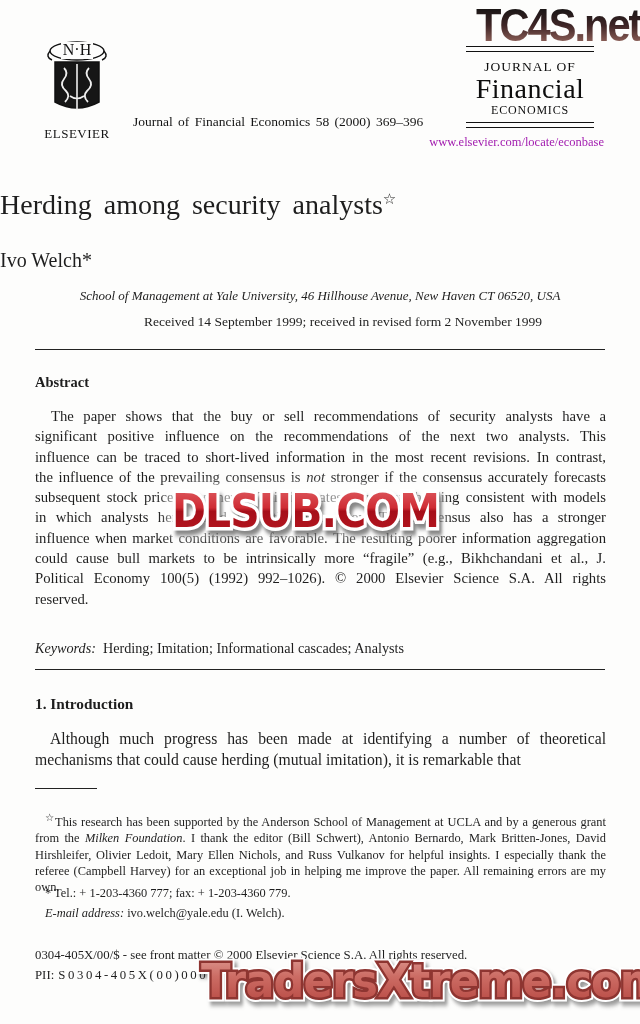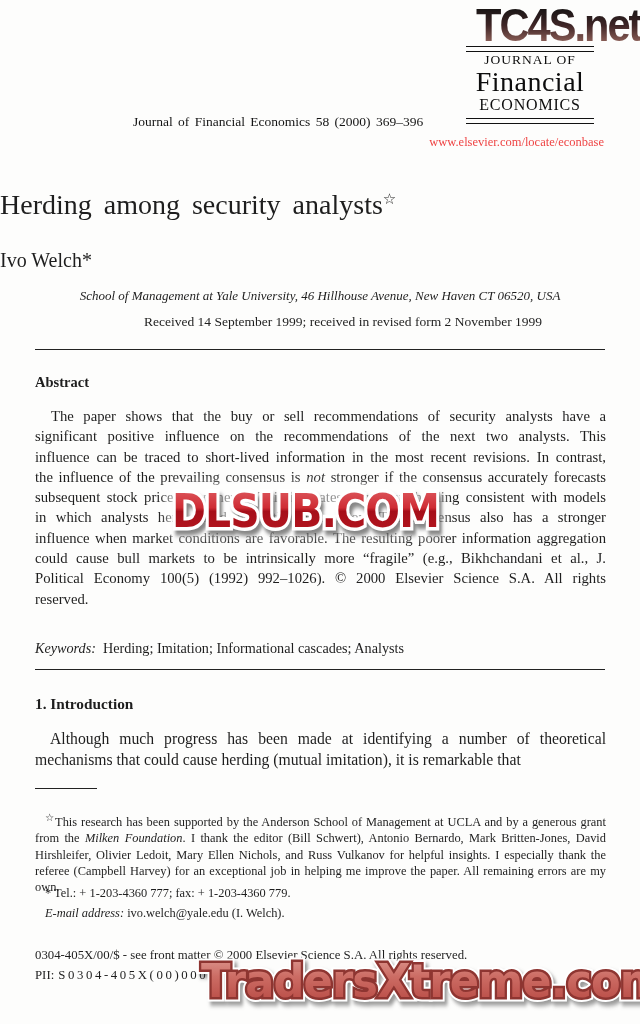--- a/index.html
+++ b/index.html
@@ -8,24 +8,24 @@
     background:#fdfdfc; overflow:hidden;
     font-family:"Liberation Serif", serif; color:#1e1e1e;
   }
   
   .elsevier{position:absolute; left:34px; top:38px; width:86px; text-align:center;}
   .elsevier svg{display:block; margin:0 auto;}
   .elsevier .pub{font-size:13px; letter-spacing:.5px; margin-top:2px; color:#141414;}
   .citation{position:absolute; left:133px; top:114px; font-size:13.5px; word-spacing:2px; color:#141414;}
   .jfe{position:absolute; left:466px; top:46px; width:128px; text-align:center; color:#0d0d0d;}
   .jfe .dbl{height:4px; border-top:1.6px solid #111; border-bottom:1.6px solid #111;}
-  .jfe .l1{font-size:13.5px; letter-spacing:1px; margin-top:0;}
+  .jfe .l1{font-size:13.5px; letter-spacing:1px; margin-top:7px;}
   .jfe .l2{font-size:28px; line-height:1.0; letter-spacing:.5px;}
-  .jfe .l3{font-size:16px; letter-spacing:.8px; margin-bottom:4px;text-align:center;}
-  .website{position:absolute; right:36px; top:135px; font-size:12.5px; color:#ef4444;}
+  .jfe .l3{font-size:12px; letter-spacing:.8px; margin-bottom:4px;text-align:center;}
+  .website{position:absolute; right:36px; top:135px; font-size:12.5px; color:#a21caf;}
   
   .title{position:absolute; left:0; top:189px; width:640px; font-size:28px; font-weight:400; word-spacing:5px; margin:0;}
   .title sup{font-size:15px;}
   .author{position:absolute; left:0; top:249px; width:640px; text-align:left; font-size:20px;}
   .affiliation{position:absolute; left:0; top:288px; width:640px; text-align:center; font-style:italic; font-size:13px;}
   .received{position:absolute; left:0; top:314px; width:640px; text-align:center; font-size:13.5px;padding-left:23px;}
   .rule{position:absolute; left:35px; width:570px; border-top:1.8px solid #222;}
   .rule1{top:349px;} .rule2{top:669px;}
   
   .abs-head{position:absolute; left:35px; top:374px; font-size:14.5px; font-weight:bold;}
@@ -88,20 +88,34 @@
 </style>
 </head>
 <body>
 
 <div class="page">
 
   <div class="wm wm-top">
     <span class="over">TC4S.net</span>
   </div>
 
+  <div class="elsevier">
+    <svg width="80" height="86" viewBox="0 0 80 86">
+      <ellipse cx="40" cy="13" rx="27" ry="9" fill="none" stroke="#111" stroke-width="1.4"></ellipse>
+      <path d="M13 13 q-5 6 2 9 M67 13 q5 6 -2 9" fill="none" stroke="#111" stroke-width="1.4"></path>
+      <rect x="24" y="4" width="32" height="17" fill="#fdfdfc"></rect>
+      <text x="40" y="17" text-anchor="middle" font-family="Liberation Serif, serif" font-size="16" fill="#111">N·H</text>
+      <path d="M18 24 H62 V64 Q40 76 18 64 Z" fill="#161616" stroke="#111" stroke-width="1.5"></path>
+      <path d="M40 26 V72" stroke="#efefef" stroke-width="1.6"></path>
+      <path d="M27 30 q5 5 0 11 q-5 6 2 12 q5 5 -1 11" fill="none" stroke="#efefef" stroke-width="1.8"></path>
+      <path d="M52 30 q-5 5 0 11 q5 6 -2 12 q-5 5 1 11" fill="none" stroke="#efefef" stroke-width="1.8"></path>
+      <path d="M33 58 q7 5 14 0" fill="none" stroke="#efefef" stroke-width="1.6"></path>
+    </svg>
+    <div class="pub">ELSEVIER</div>
+  </div>
 
   <div class="citation">Journal of Financial Economics 58 (2000) 369–396</div>
 
   <div class="jfe">
     <div class="dbl"></div>
     <div class="l1">JOURNAL OF</div>
     <div class="l2">Financial</div>
     <div class="l3">ECONOMICS</div>
     <div class="dbl"></div>
   </div>

